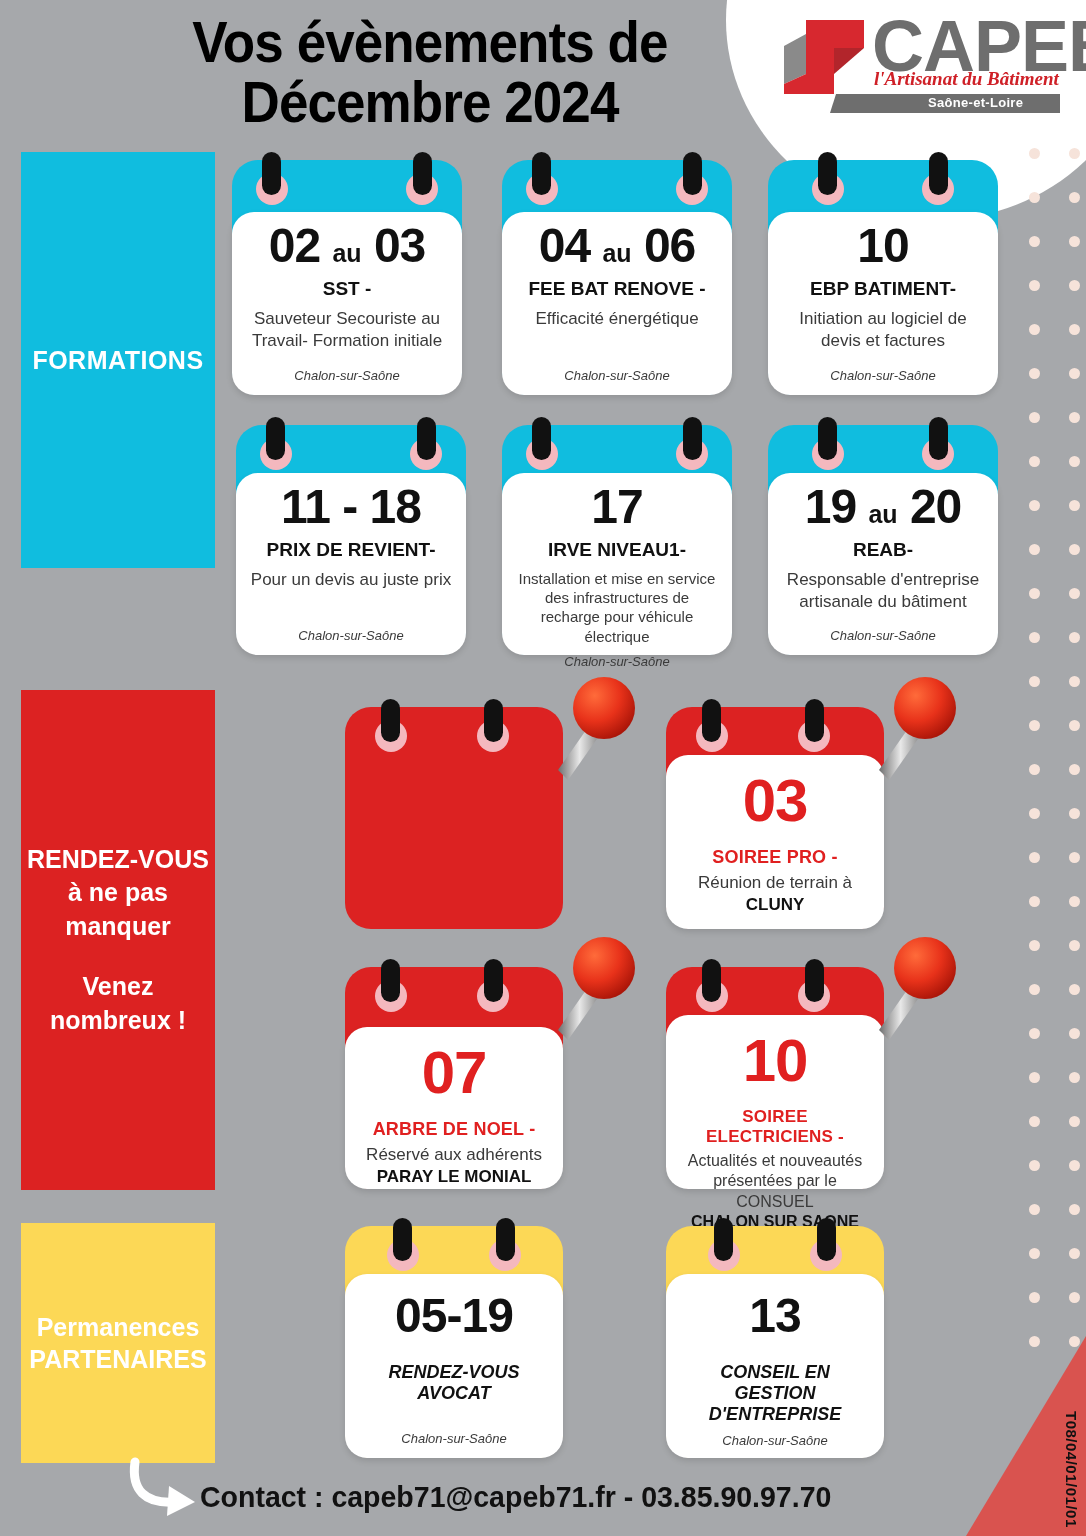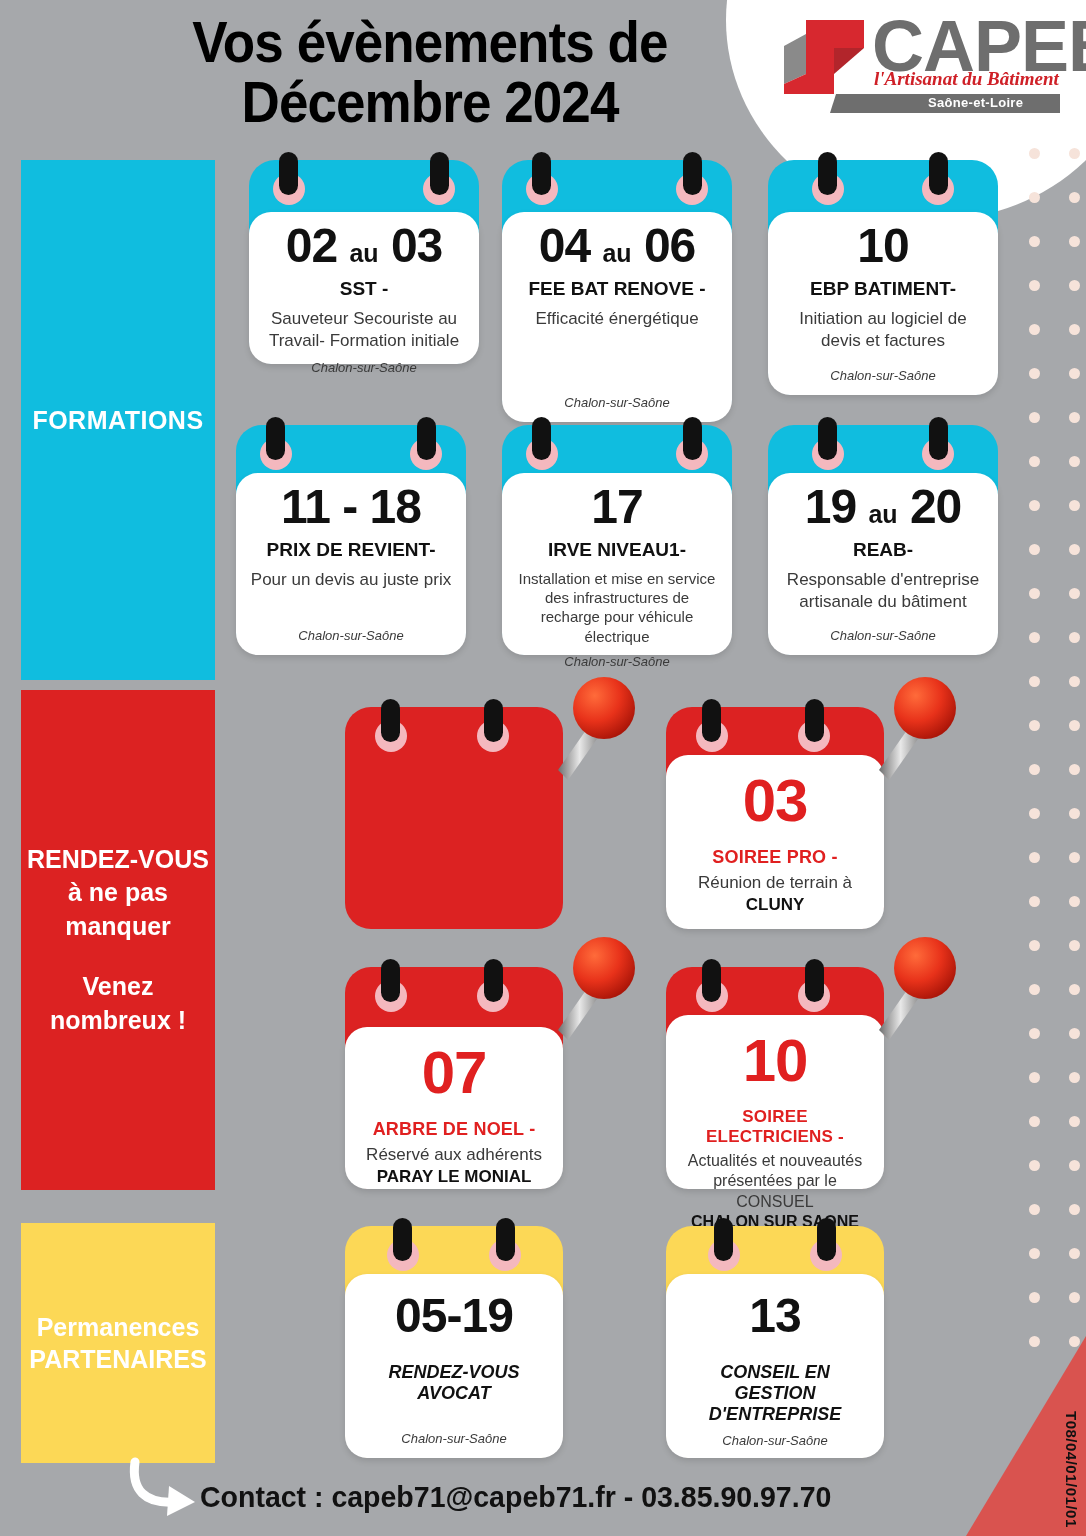--- a/index.html
+++ b/index.html
@@ -64,21 +64,21 @@
   .dot-col { position:absolute; top:148px; right:0; width:81px; height:1230px; }
   .dot { position:absolute; width:11px; height:11px; border-radius:50%; background:#F6E3DA; }
 
   
   .cat {
     position:absolute; left:21px; width:194px;
     display:flex; align-items:center; justify-content:center;
     text-align:center; color:#FFFFFF; font-weight:bold;
     padding:0 6px;
   }
-  .cat-formations { top:160px; height:520px; background:#10BDDF; font-size:25px; letter-spacing:.5px; }
+  .cat-formations { top:152px; height:416px; background:#10BDDF; font-size:25px; letter-spacing:.5px; }
   .cat-rdv  { top:690px; height:500px; background:#DC2222; font-size:25px; line-height:1.35; }
   .cat-perm { top:1223px; height:240px; background:#FCD856; font-size:25px; line-height:1.3; }
   .cat-rdv .sub { display:block; font-size:25px; }
 
   
   .cal { position:absolute; }
   .cal-band {
     position:absolute; left:0; top:0; width:100%; height:100%;
     border-radius:26px;
   }
@@ -252,39 +252,39 @@
     <div>
       <span class="sub">RENDEZ-VOUS</span>
       <span class="sub">à ne pas</span>
       <span class="sub">manquer</span>
       <span class="sub" style="height:26px;display:block;"></span>
       <span class="sub">Venez</span>
       <span class="sub">nombreux !</span>
     </div>
   </div>
 
-  <div class="cal c-cyan" style="left:249px; top:160px; width:230px; height:204px;">
+  <div class="cal c-cyan" style="left:232px; top:160px; width:230px; height:235px;">
     <div class="cal-band"></div>
     <div class="ring" style="left:24px;"></div>
     <div class="ring" style="right:24px;"></div>
     <div class="pin" style="left:30px;"></div>
     <div class="pin" style="right:30px;"></div>
     <div class="cal-body" style="top:52px;">
       <div class="cal-num">
         <span>02</span>
         <span class="small">au</span>
         <span>03</span>
       </div>
       <div class="cal-title">SST -</div>
       <div class="cal-desc">Sauveteur Secouriste au Travail- Formation initiale</div>
       <div class="cal-loc">Chalon-sur-Saône</div>
     </div>
   </div>
 
-  <div class="cal c-cyan" style="left:502px; top:160px; width:230px; height:262px;">
+  <div class="cal c-cyan" style="left:502px; top:160px; width:230px; height:235px;">
     <div class="cal-band"></div>
     <div class="ring" style="left:24px;"></div>
     <div class="ring" style="right:24px;"></div>
     <div class="pin" style="left:30px;"></div>
     <div class="pin" style="right:30px;"></div>
     <div class="cal-body" style="top:52px;">
       <div class="cal-num">
         <span>04</span>
         <span class="small">au</span>
         <span>06</span>

